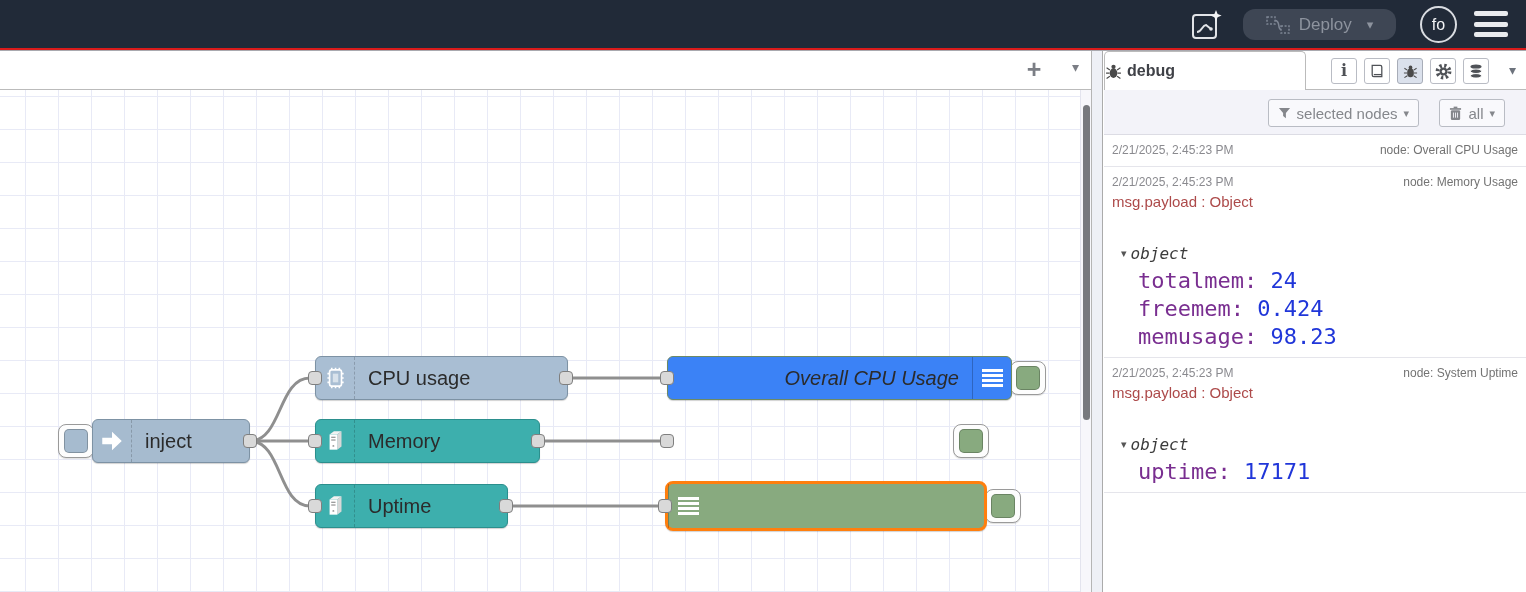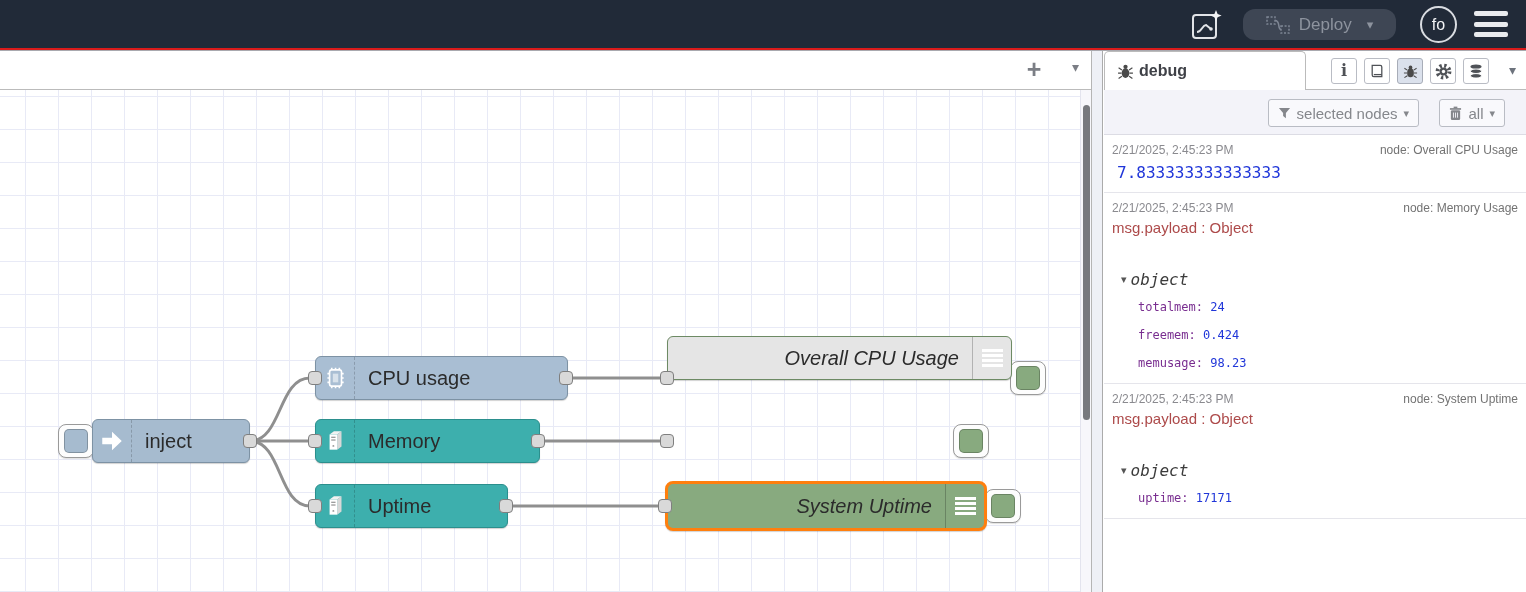--- a/index.html
+++ b/index.html
@@ -59,21 +59,21 @@
             z-index:1;box-shadow:0 1px 1px rgba(0,0,0,0.12);}
   .node-btn .inner{width:24px;height:24px;border-radius:5px;border:1px solid rgba(0,0,0,0.22);box-sizing:border-box;}
   .lines-icon{display:flex;flex-direction:column;gap:2px;}
   .lines-icon i{display:block;width:21px;height:3px;background:#fff;}
 
   
   .side-strip{position:absolute;left:1104px;top:51px;width:422px;height:38px;background:#fff;
               border-bottom:1px solid #bbb;}
   .tab-debug{position:absolute;left:0;top:0;width:202px;height:39px;background:#fff;
              border:1px solid #bbb;border-bottom:none;border-radius:5px 5px 0 0;box-sizing:border-box;
-             display:flex;align-items:center;gap:5px;padding-left:12px;z-index:2;}
+             display:flex;align-items:center;gap:5px;z-index:2;}
   .tab-debug .t{font-size:16px;font-weight:bold;color:#3f4147;}
   .side-btns{position:absolute;right:37px;top:7px;display:flex;gap:7px;}
   .sq-btn{width:26px;height:26px;border:1px solid #b9bcc4;border-radius:3px;background:#fff;
           display:flex;align-items:center;justify-content:center;box-sizing:border-box;}
   .sq-btn.active{background:#dbe1ec;border-color:#a8adb8;}
   .info-i{font-family:"DejaVu Serif",serif;font-weight:bold;font-size:16px;color:#4f5257;line-height:1;}
   .side-caret{position:absolute;right:10px;top:11px;color:#6d737d;font-size:14px;}
 
   .filter-row{position:absolute;left:1104px;top:90px;width:422px;height:45px;background:#f3f3f9;
               border-bottom:1px solid #dcdce4;box-sizing:border-box;}
@@ -89,21 +89,21 @@
   .msg-head{display:flex;justify-content:space-between;font-size:12px;line-height:20px;gap:6px;}
   .msg-ts{color:#8a8a8f;white-space:nowrap;}
   .msg-src{color:#737373;white-space:nowrap;}
   .msg-path{color:#ad4a4a;font-size:15px;line-height:20px;}
   .msg-value{font-family:"DejaVu Sans Mono",monospace;font-size:16px;line-height:26px;
              color:#2036d9;padding-left:5px;}
   .obj-row{font-family:"DejaVu Sans Mono",monospace;font-style:italic;font-size:16px;line-height:26px;
            color:#3c3c3c;padding-left:9px;margin-top:28px;}
   .obj-caret{font-style:normal;font-size:11px;color:#555;margin-right:4px;display:inline-block;
              vertical-align:2px;font-family:"Liberation Sans",sans-serif;}
-  .entry{font-family:"DejaVu Sans Mono",monospace;font-size:12px;line-height:28px;padding-left:26px;}
+  .entry{font-family:"DejaVu Sans Mono",monospace;font-size:22px;line-height:28px;padding-left:26px;}
   .entry .k{color:#792e90;}
   .entry .k::after{content:": ";}
   .entry .v{color:#2036d9;}
 </style>
 </head>
 <body>
 
 <div class="stage">
 
   <div class="header">
@@ -210,35 +210,34 @@
         <path d="M14,6 L18,3 V17 L14,20 Z" fill="#d8d8d8"></path>
         <rect x="7" y="6" width="7" height="14" fill="#fff"></rect>
         <rect x="8.5" y="8" width="4" height="1.2" fill="#9a9a9a"></rect>
         <rect x="8.5" y="10.5" width="4" height="1.2" fill="#9a9a9a"></rect>
         <circle cx="10.5" cy="16.5" r="0.9" fill="#9a9a9a"></circle>
       </svg>
     </div>
     <div class="lbl">Uptime</div>
   </div>
 
-  <div class="node right-icon" style="left: 667px; top: 336px; width: 345px; background: #e5e5e5; border-color: rgb(109, 138, 100);">
+  <div class="node right-icon" style="left: 667px; top: 356px; width: 345px; background: #3b82f6; border-color: rgb(109, 138, 100);">
     <div class="lbl">Overall CPU Usage</div>
     <div class="icon-sec">
       <div class="lines-icon">
           <i></i>
           <i></i>
           <i></i>
           <i></i>
         </div>
     </div>
   </div>
 
 
   <div class="node right-icon selected" style="left: 665px; top: 481px; width: 322px; background: rgb(136, 170, 127); border-color: rgb(255, 127, 14);">
-    <div class="lbl">System Uptime</div>
     <div class="icon-sec">
       <div class="lines-icon">
           <i></i>
           <i></i>
           <i></i>
           <i></i>
         </div>
     </div>
   </div>
 
@@ -317,21 +316,20 @@
     </div>
   </div>
 
   <div class="messages">
 
     <div class="msg">
       <div class="msg-head">
         <span class="msg-ts">2/21/2025, 2:45:23 PM</span>
         <span class="msg-src">node: Overall CPU Usage</span>
       </div>
-      <div class="msg-value">7.833333333333333</div>
     </div>
 
     <div class="msg">
       <div class="msg-head">
         <span class="msg-ts">2/21/2025, 2:45:23 PM</span>
         <span class="msg-src">node: Memory Usage</span>
       </div>
       <div class="msg-path">msg.payload : Object</div>
       <div class="obj-row">
         <span class="obj-caret">▾</span><span>object</span>

